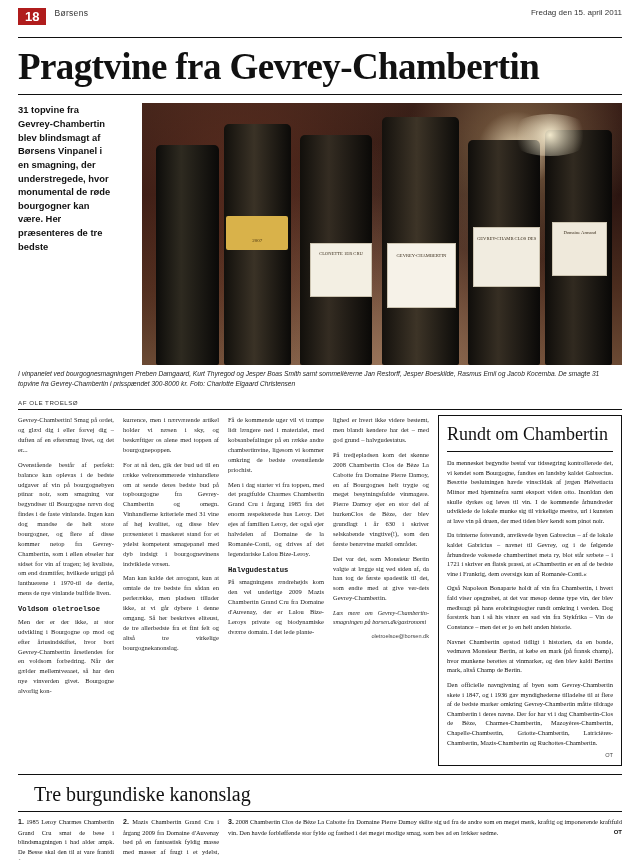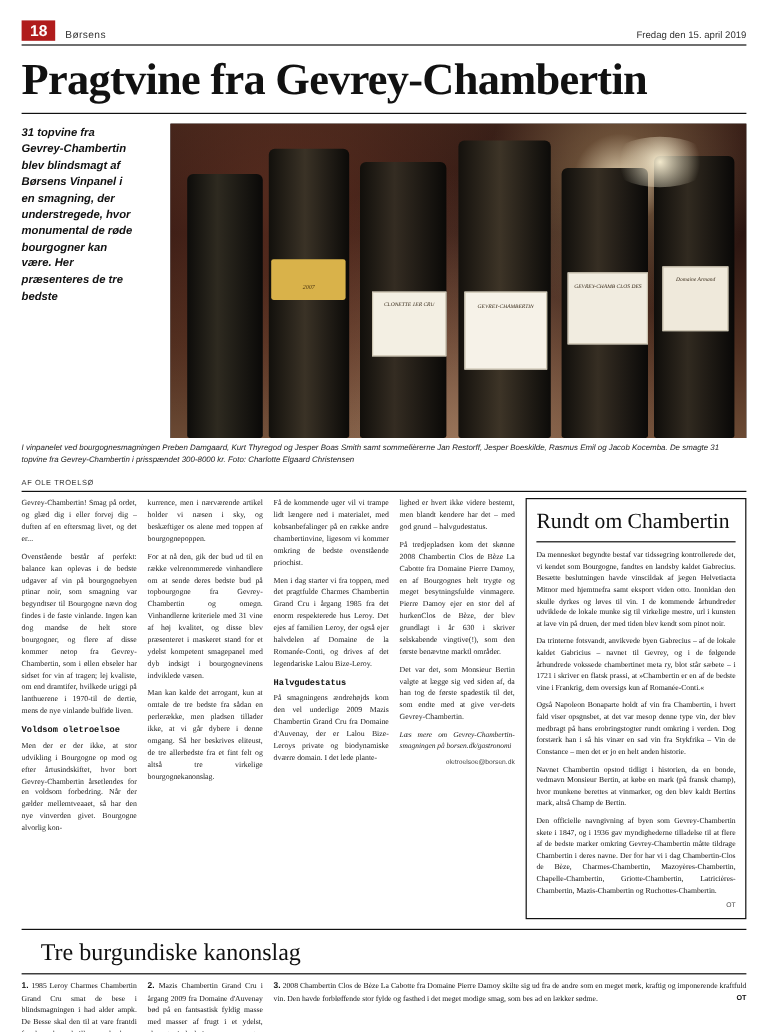--- a/index.html
+++ b/index.html
@@ -6,21 +6,21 @@
   body{
     width:640px;height:860px;
     background:#ffffff;
     font-family:"Liberation Serif", serif;
     color:#111;
     overflow:hidden;
   }
   .page{position:relative;width:640px;height:860px;box-sizing:border-box;padding:0 18px;}
 
   
-  .masthead{display:flex;align-items:flex-end;height:26px;margin-top:8px;}
+  .masthead{display:flex;align-items:flex-start;height:26px;margin-top:8px;}
   .pagebox{
     background:#b01c1c;color:#fff;font-family:"Liberation Sans",sans-serif;
     font-size:13px;font-weight:bold;padding:2px 7px;line-height:1;
   }
   .section-name{
     font-family:"Liberation Sans",sans-serif;font-size:8.5px;color:#333;
     margin-left:8px;letter-spacing:.3px;
   }
   .masthead-right{
     margin-left:auto;font-family:"Liberation Sans",sans-serif;font-size:8px;color:#333;
@@ -29,21 +29,21 @@
 
   
   .headline{
     font-family:"Liberation Serif",serif;
     font-size:37px;line-height:1.04;font-weight:bold;
     margin:10px 0 8px 0;letter-spacing:-0.6px;
   }
   .rule-thin{border-top:.8px solid #111;margin-bottom:8px;}
 
   
-  .hero{display:flex;gap:28px;font-style:italic;}
+  .hero{display:flex;gap:28px;}
   .standfirst{
     width:96px;flex:0 0 96px;
     font-family:"Liberation Sans",sans-serif;
     font-size:9.4px;line-height:1.45;font-weight:bold;color:#111;
   }
   .photo{
     position:relative;flex:1;height:262px;overflow:hidden;
     background:#1a0d0b;
   }
   .photo .bg{
@@ -122,21 +122,21 @@
   .endmark{font-family:"Liberation Sans",sans-serif;font-size:6px;font-weight:bold;float:right;}
 </style>
 </head>
 <body>
 
 <div class="page">
 
   <div class="masthead">
     <div class="pagebox">18</div>
     <div class="section-name">Børsens</div>
-    <div class="masthead-right">Fredag den 15. april 2019</div>
+    <div class="masthead-right">Fredag den 15. april 2011</div>
   </div>
   <div class="rule-top"></div>
 
   <h1 class="headline">Pragtvine fra Gevrey-Chambertin</h1>
   <div class="rule-thin"></div>
 
   <div class="hero">
     <div class="standfirst">31 topvine fra Gevrey-Chambertin blev blindsmagt af Børsens Vinpanel i en smagning, der understregede, hvor monumental de røde bourgogner kan være. Her præsenteres de tre bedste</div>
     <div class="photo">
       <div class="bg"></div>

